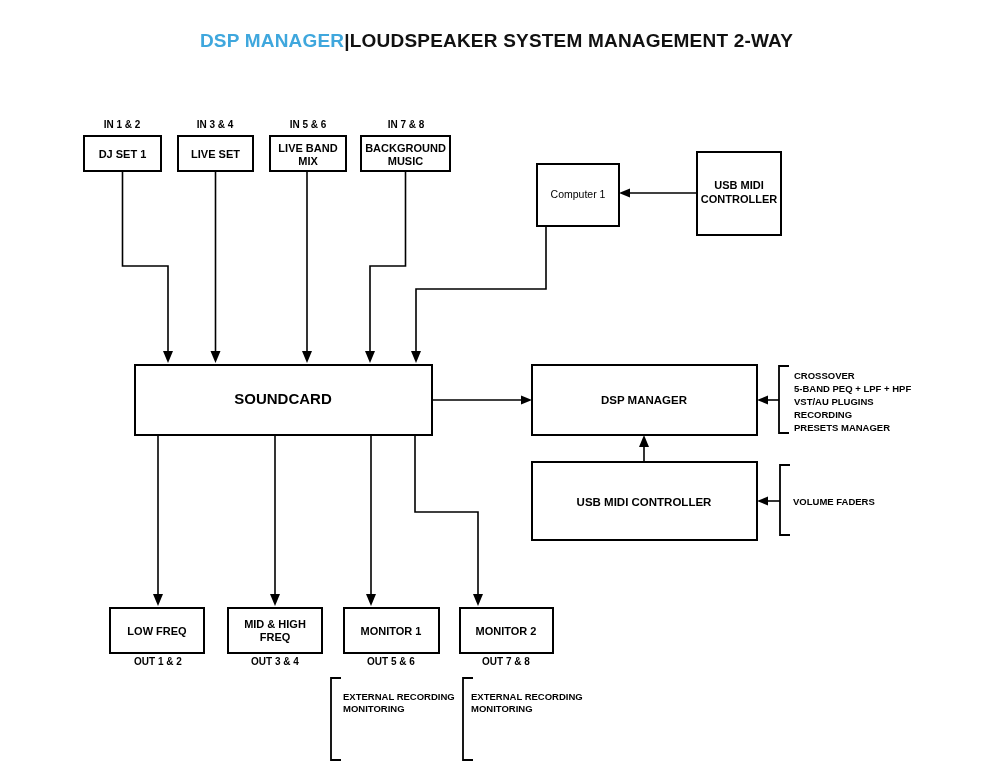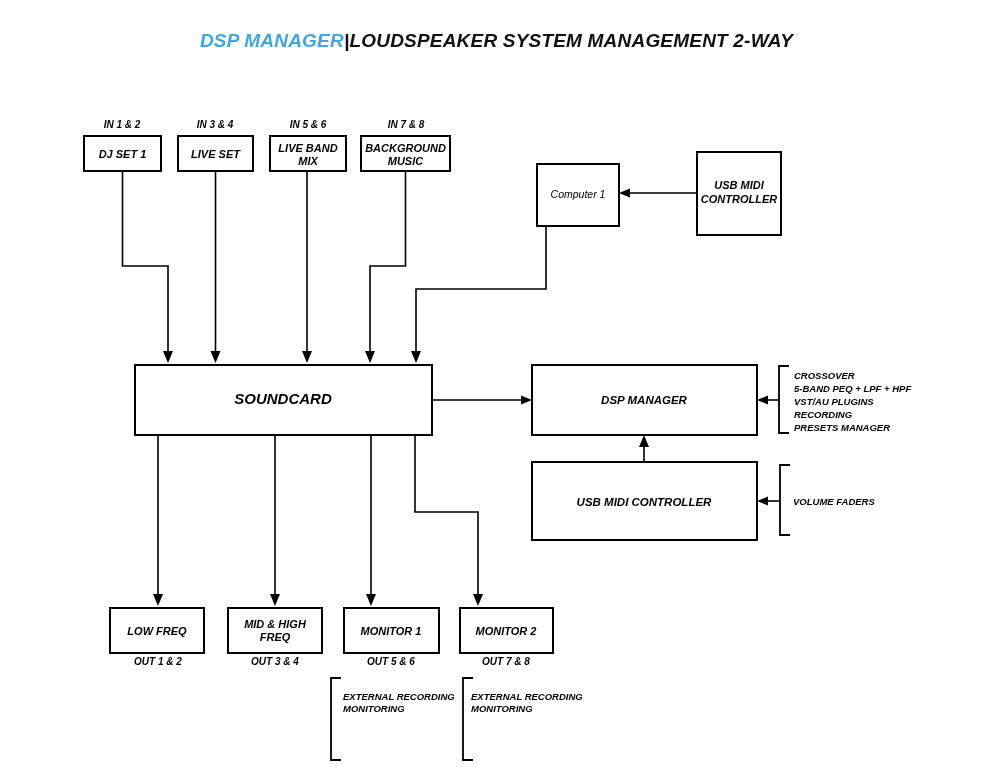--- a/index.html
+++ b/index.html
@@ -11,21 +11,20 @@
     width: 993px;
     height: 767px;
     font-family: "Liberation Sans", sans-serif;
     overflow: hidden;
   }
   #page {
     position: relative;
     width: 993px;
     height: 767px;
     background: #ffffff;
-    font-style: italic;
   }
   .title-bar {
     position: absolute;
     left: 0;
     top: 30px;
     width: 993px;
     text-align: center;
     font-size: 19px;
     font-weight: bold;
     letter-spacing: 0.2px;

